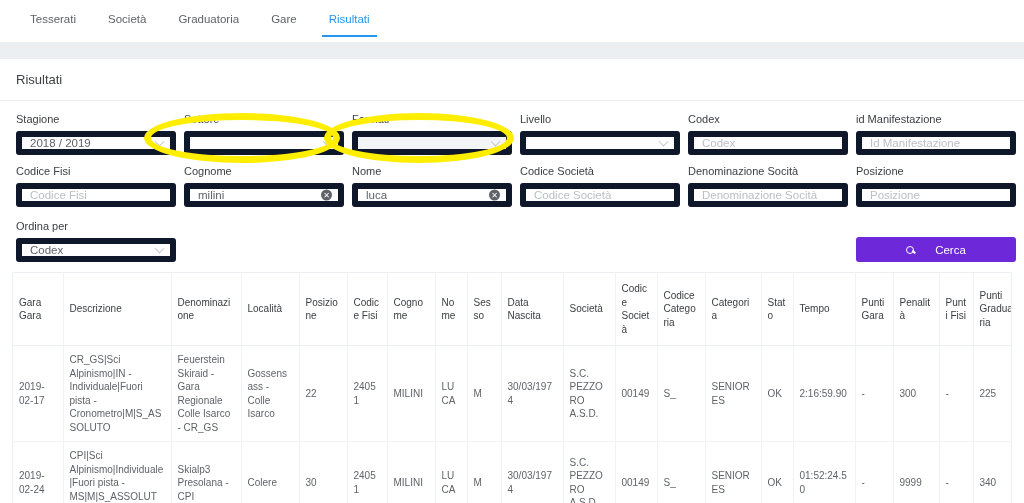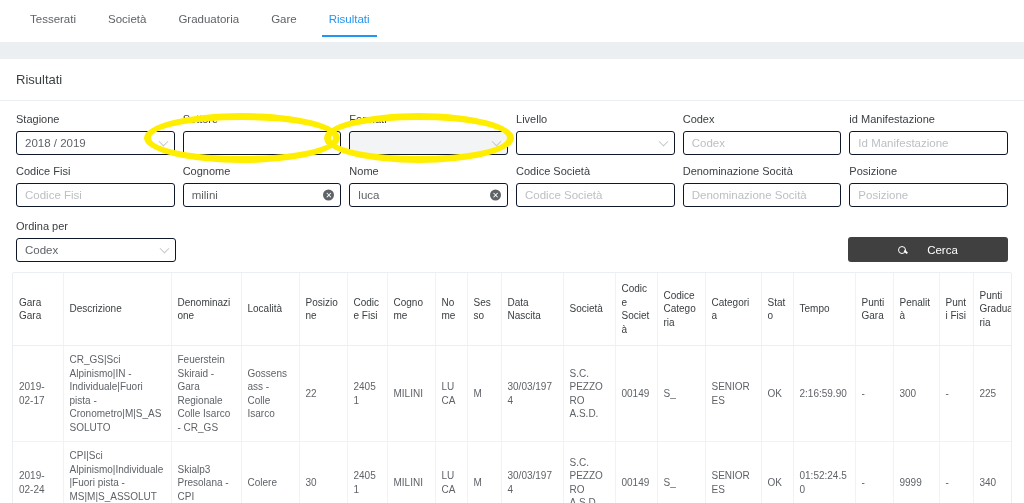--- a/index.html
+++ b/index.html
@@ -44,34 +44,34 @@
   
   .card { background:#ffffff; }
   .card-title {
     padding:13px 16px 13px 16px;
     font-size:13px;
     color:#3c4043;
     border-bottom:1px solid #eceff1;
   }
 
   
-  .filters { padding:12px 16px 0 16px; position:relative; }
+  .filters { padding:12px 8px 0 16px; position:relative; }
   .frow { display:flex; gap:8px; margin-bottom:10px; }
   .fcell { flex:1 1 0; min-width:0; }
   .flabel {
     font-size:11px;
     color:#3c4043;
     margin-bottom:6px;
     white-space:nowrap;
     overflow:hidden;
     text-overflow:ellipsis;
   }
   .control {
     height:24px;
-    border:1px solid #0f172a;
+    border:6px solid #0f172a;
     border-radius:3px;
     background:#ffffff;
     display:flex;
     align-items:center;
     padding:0 8px;
     font-size:11.5px;
     position:relative;
   }
   .control.disabled { background:#f3f4f5; }
   .control .val { color:#5f6368; }
@@ -94,21 +94,21 @@
     line-height:11px;
     text-align:center;
     cursor:pointer;
     font-family:"DejaVu Sans", sans-serif;
   }
 
   .sortrow { display:flex; align-items:flex-end; justify-content:space-between; margin-top:13px; }
   .sortcell { width:160px; }
   .search-btn {
     width:160px; height:25px;
-    background:#404040;
+    background:#6d28d9;
     border-radius:3px;
     color:#ffffff;
     font-size:11.5px;
     display:flex;
     align-items:center;
     justify-content:center;
     gap:21px;
     cursor:pointer;
   }
   .mag {

